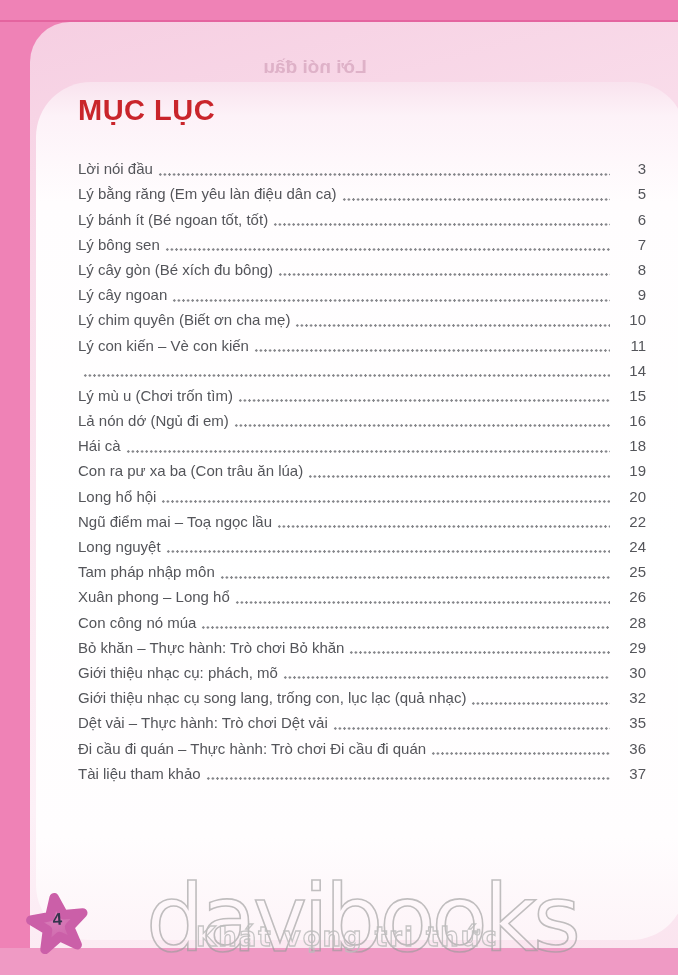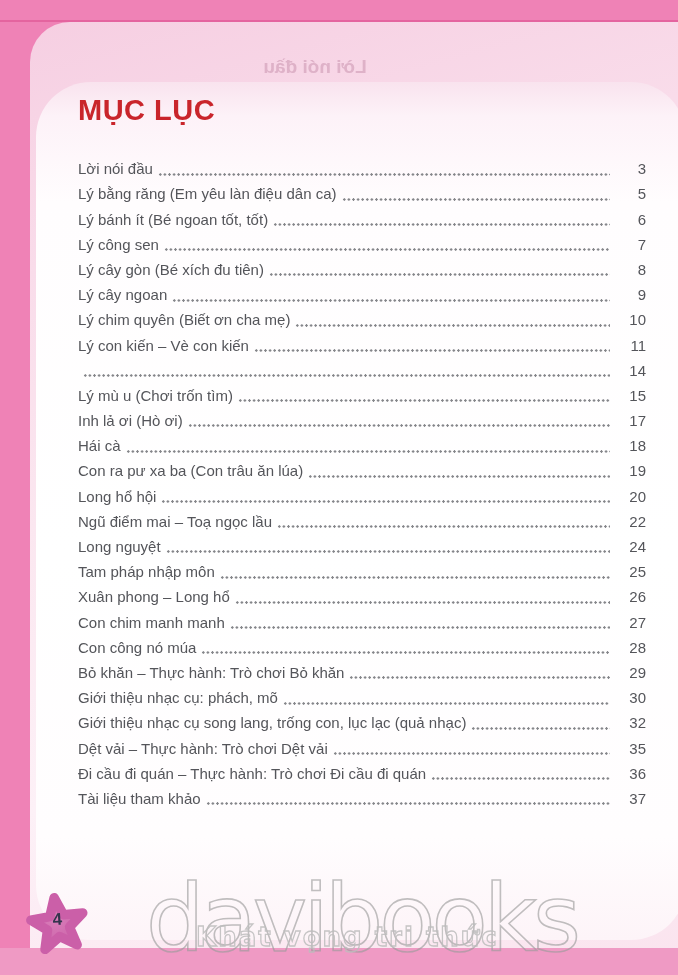--- a/index.html
+++ b/index.html
@@ -114,26 +114,26 @@
           <span class="lbl">Lý bằng răng (Em yêu làn điệu dân ca)</span>
           <span class="dots"></span>
           <span class="num">5</span>
         </div>
         <div class="row">
           <span class="lbl">Lý bánh ít (Bé ngoan tốt, tốt)</span>
           <span class="dots"></span>
           <span class="num">6</span>
         </div>
         <div class="row">
-          <span class="lbl">Lý công sen</span>
+          <span class="lbl">Lý bông sen</span>
           <span class="dots"></span>
           <span class="num">7</span>
         </div>
         <div class="row">
-          <span class="lbl">Lý cây gòn (Bé xích đu tiên)</span>
+          <span class="lbl">Lý cây gòn (Bé xích đu bông)</span>
           <span class="dots"></span>
           <span class="num">8</span>
         </div>
         <div class="row">
           <span class="lbl">Lý cây ngoan</span>
           <span class="dots"></span>
           <span class="num">9</span>
         </div>
         <div class="row">
           <span class="lbl">Lý chim quyên (Biết ơn cha mẹ)</span>
@@ -148,23 +148,23 @@
         <div class="row">
           <span class="dots"></span>
           <span class="num">14</span>
         </div>
         <div class="row">
           <span class="lbl">Lý mù u (Chơi trốn tìm)</span>
           <span class="dots"></span>
           <span class="num">15</span>
         </div>
         <div class="row">
-          <span class="lbl">Inh lả ơi (Hò ơi)</span>
-          <span class="dots"></span>
-          <span class="num">17</span>
+          <span class="lbl">Lả nón dớ (Ngủ đi em)</span>
+          <span class="dots"></span>
+          <span class="num">16</span>
         </div>
         <div class="row">
           <span class="lbl">Hái cà</span>
           <span class="dots"></span>
           <span class="num">18</span>
         </div>
         <div class="row">
           <span class="lbl">Con ra pư xa ba (Con trâu ăn lúa)</span>
           <span class="dots"></span>
           <span class="num">19</span>
@@ -186,25 +186,20 @@
         </div>
         <div class="row">
           <span class="lbl">Tam pháp nhập môn</span>
           <span class="dots"></span>
           <span class="num">25</span>
         </div>
         <div class="row">
           <span class="lbl">Xuân phong – Long hổ</span>
           <span class="dots"></span>
           <span class="num">26</span>
-        </div>
-        <div class="row">
-          <span class="lbl">Con chim manh manh</span>
-          <span class="dots"></span>
-          <span class="num">27</span>
         </div>
         <div class="row">
           <span class="lbl">Con công nó múa</span>
           <span class="dots"></span>
           <span class="num">28</span>
         </div>
         <div class="row">
           <span class="lbl">Bỏ khăn – Thực hành: Trò chơi Bỏ khăn</span>
           <span class="dots"></span>
           <span class="num">29</span>

